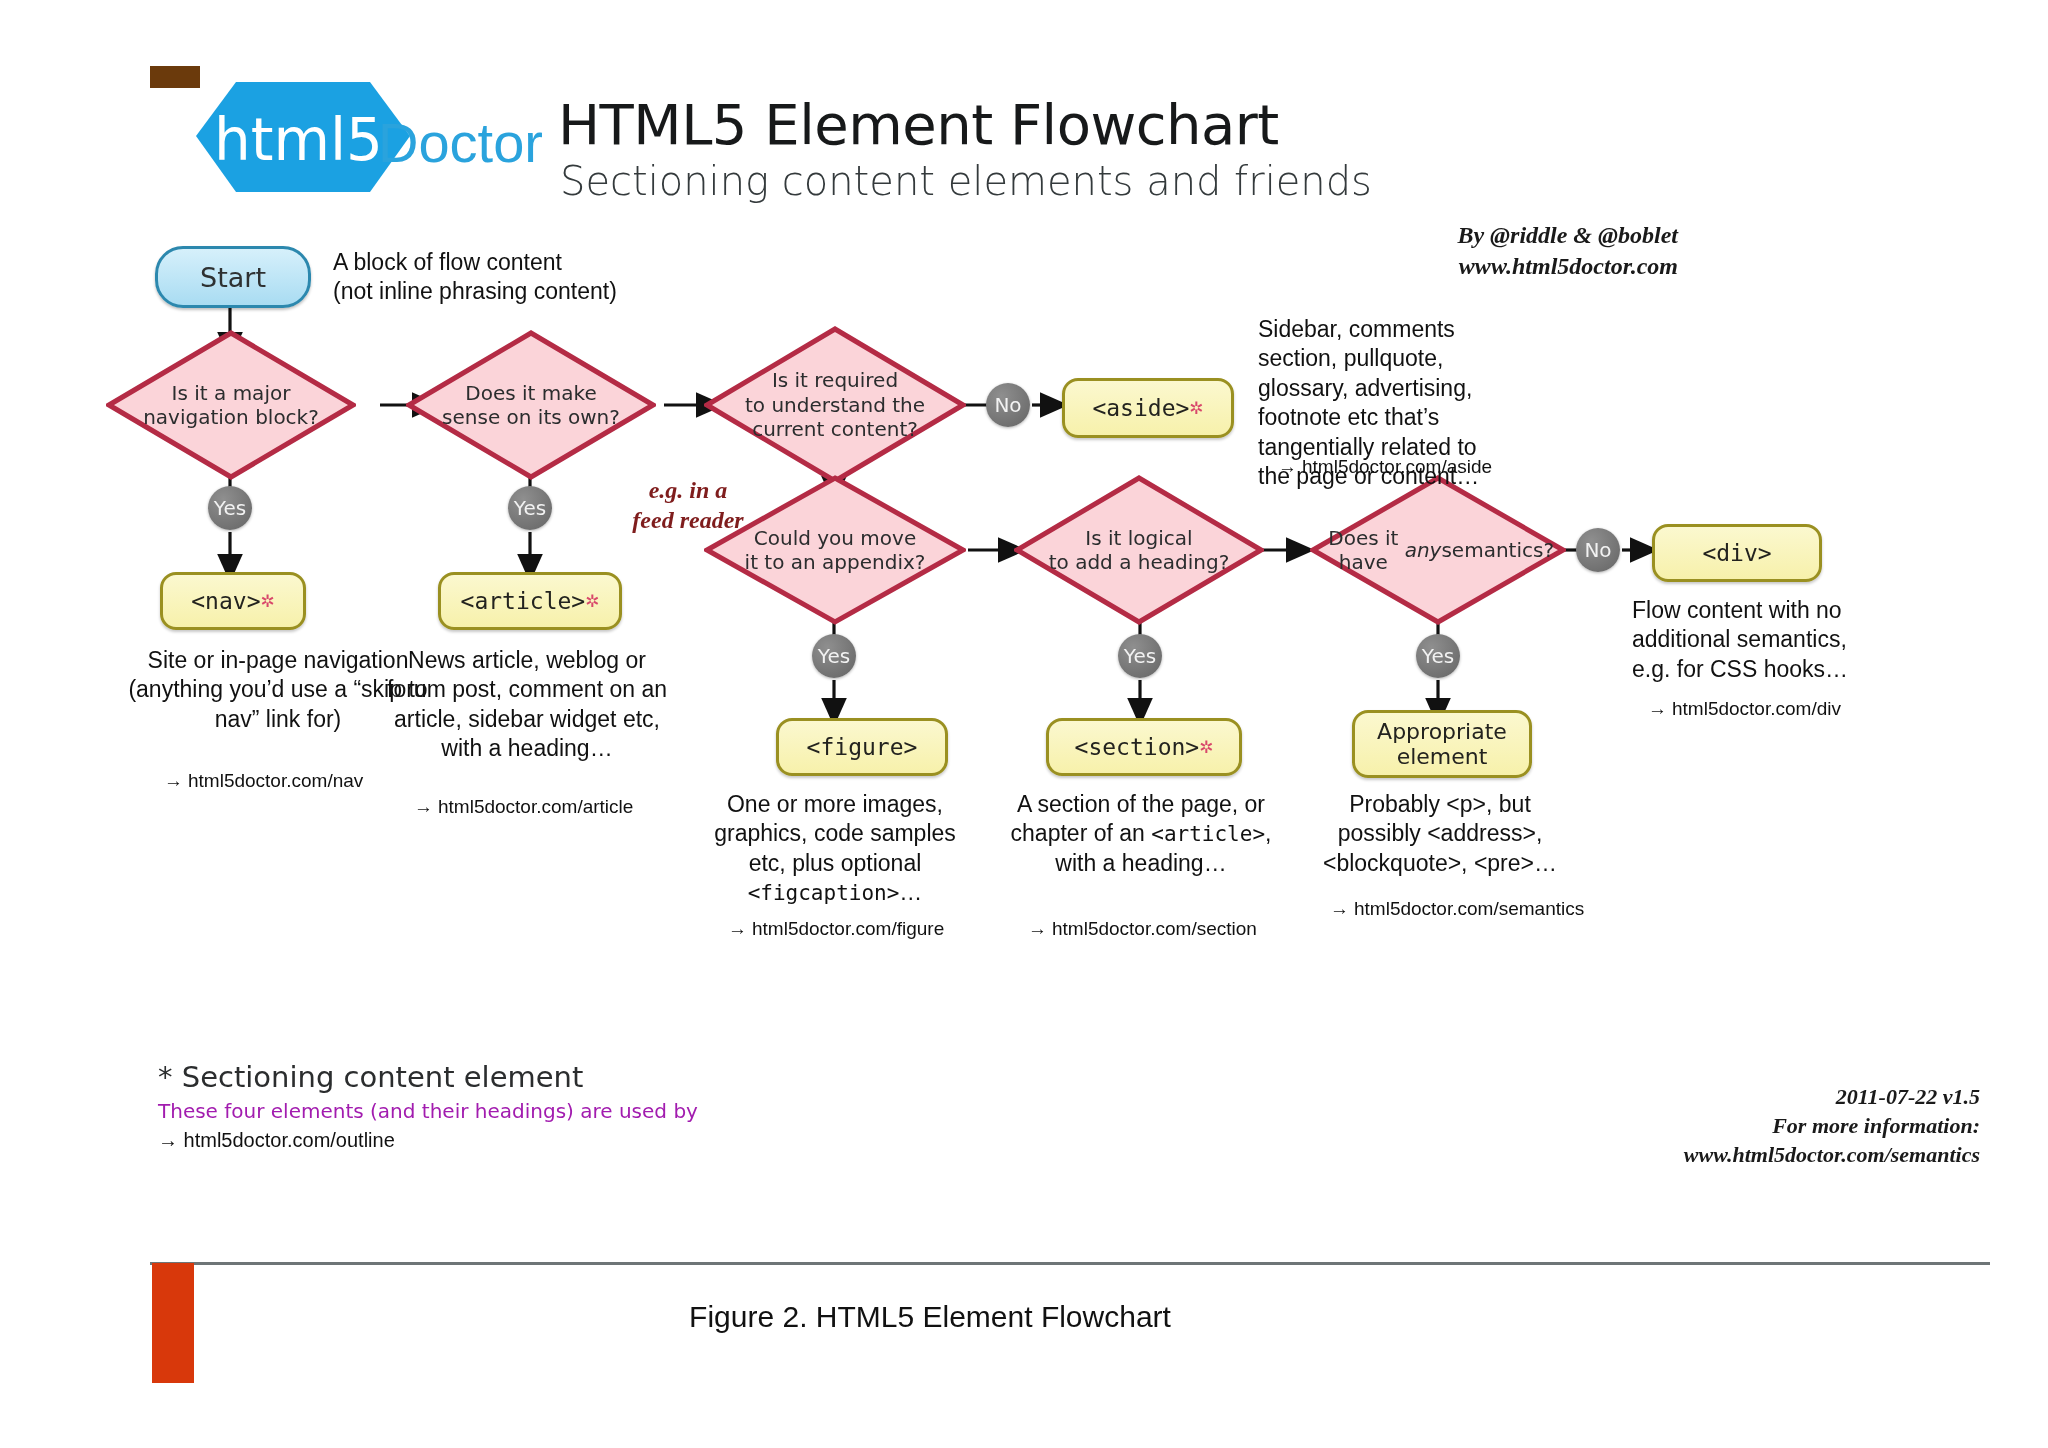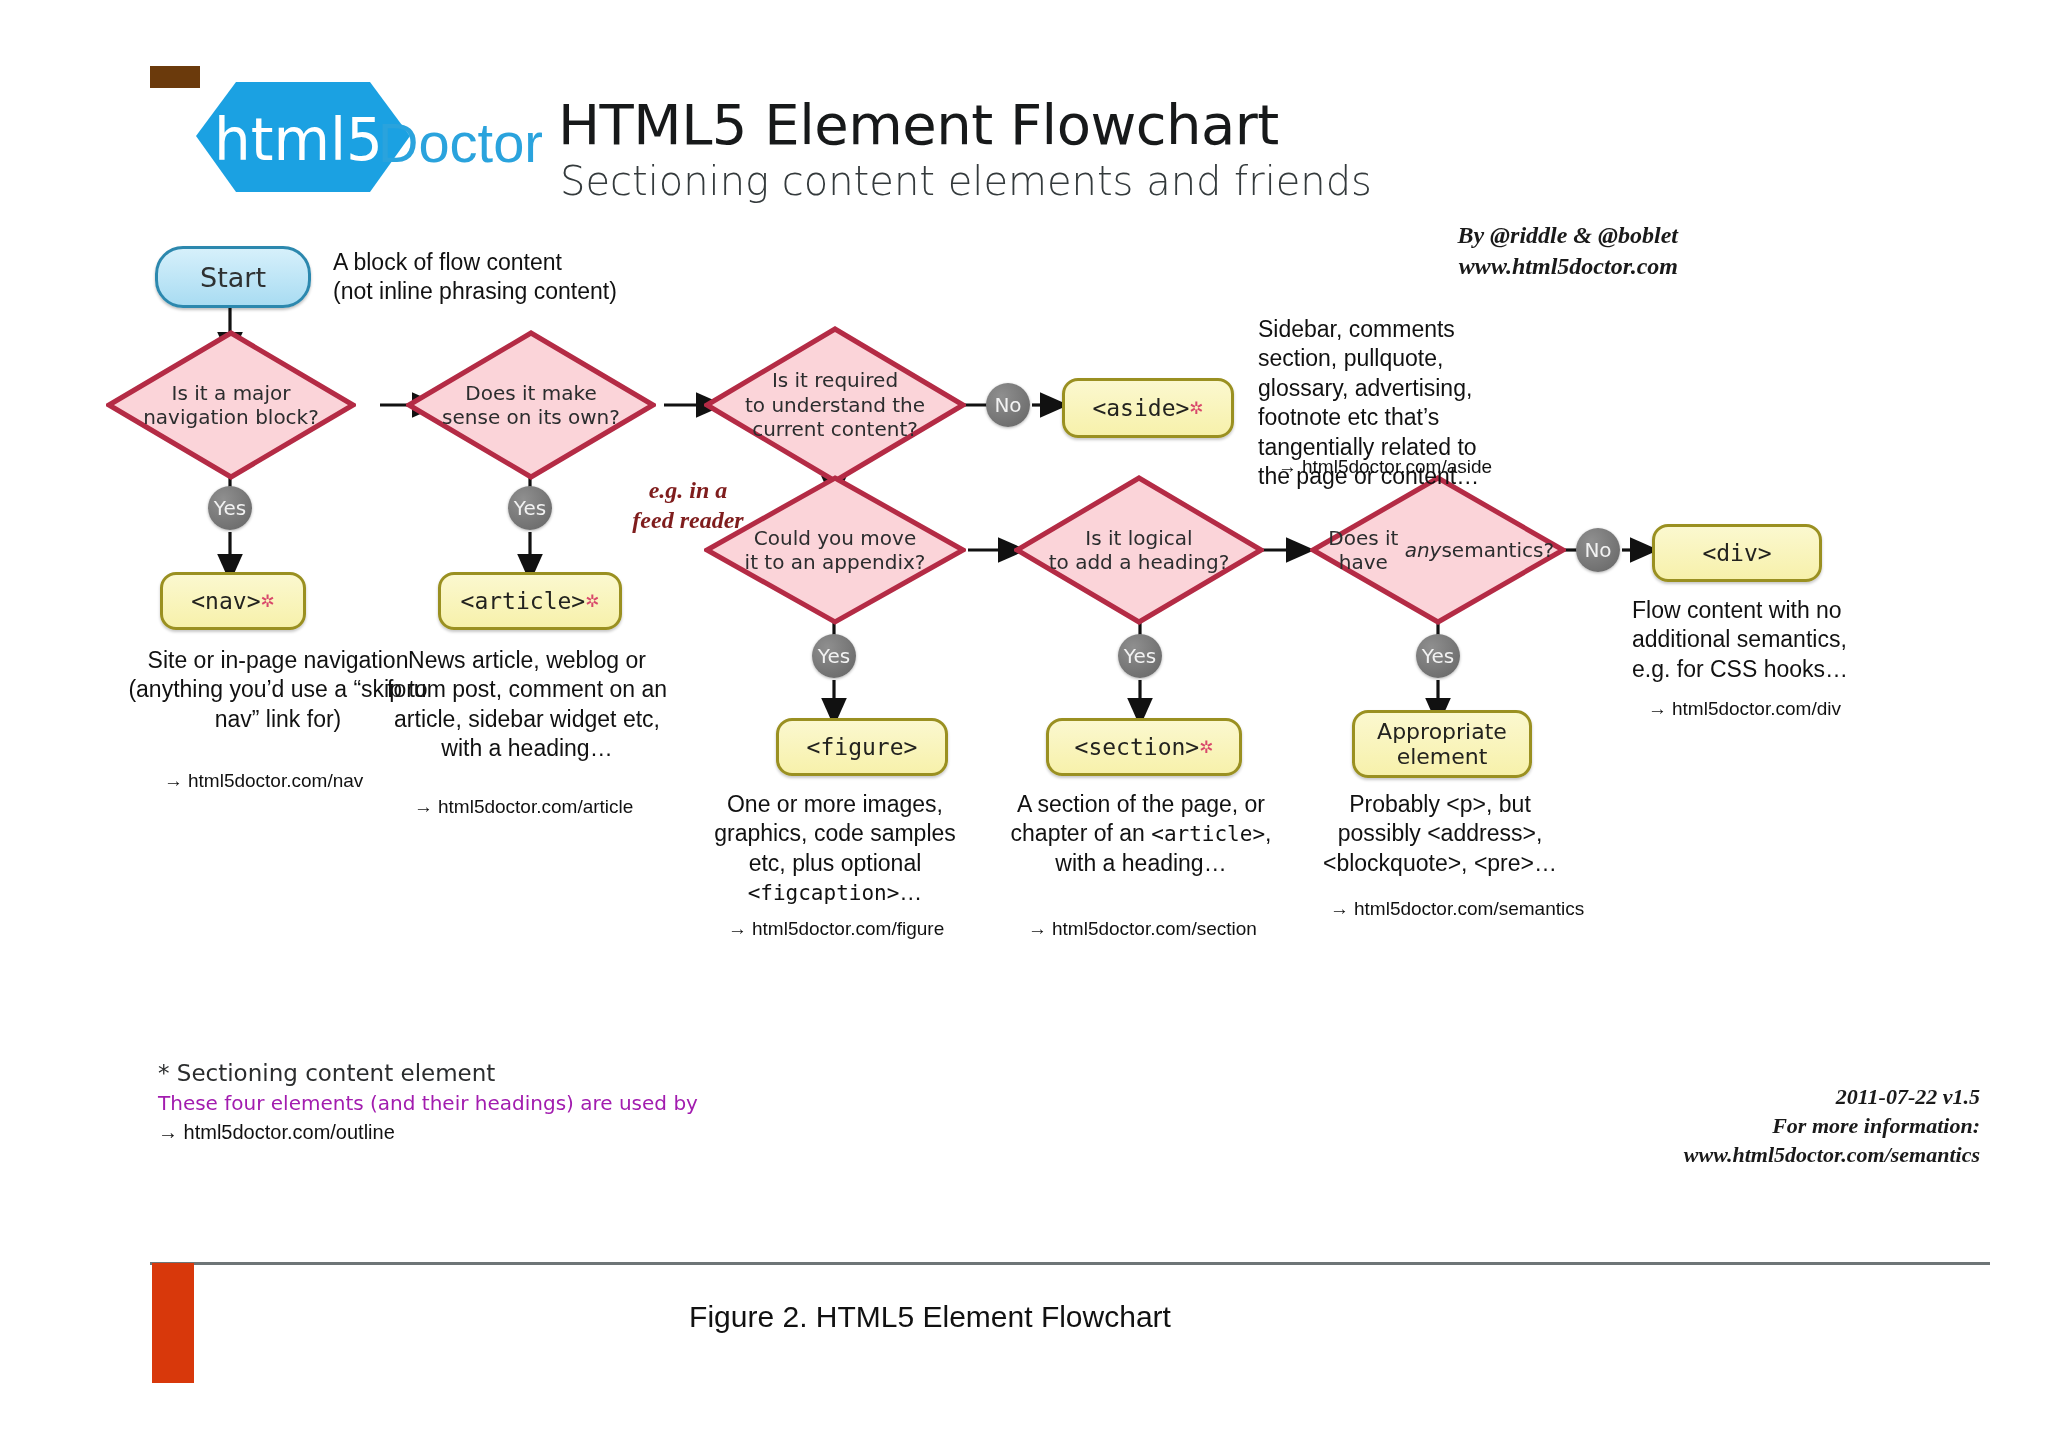--- a/index.html
+++ b/index.html
@@ -159,21 +159,21 @@
     text-align: center;
   }
 
   
   #footnote {
     position: absolute; left: 10px; top: 1000px;
     width: 700px;
   }
   #footnote-title {
     font-family: "DejaVu Sans", sans-serif;
-    font-size: 23px; color: #2b2d2e;
+    font-size: 29px; color: #2b2d2e;
   }
   #footnote-body {
     font-family: "DejaVu Sans", sans-serif;
     font-size: 20px; color: #a21caf; line-height: 1.35;
     margin-top: 4px;
   }
   #footnote-link {
     font-family: "Liberation Sans", sans-serif;
     font-size: 20px; color: #111; margin-top: 4px;
   }

